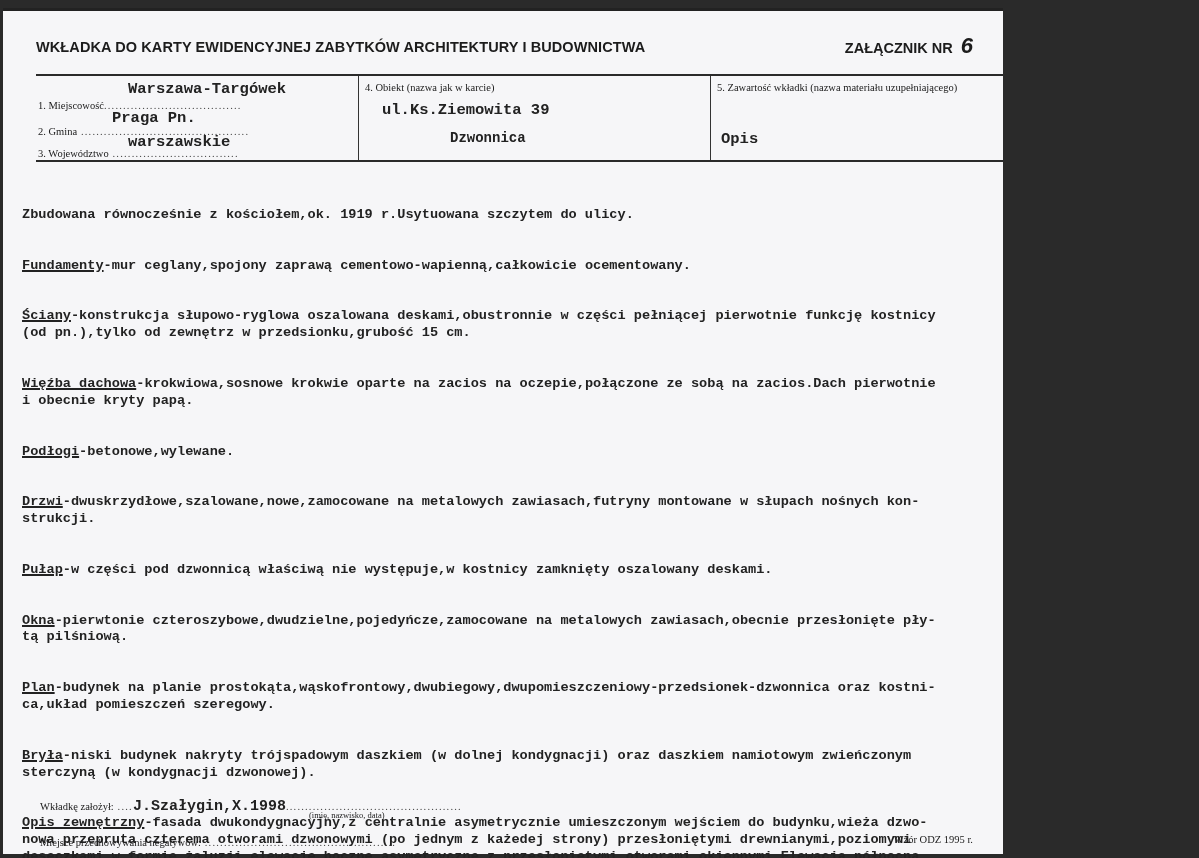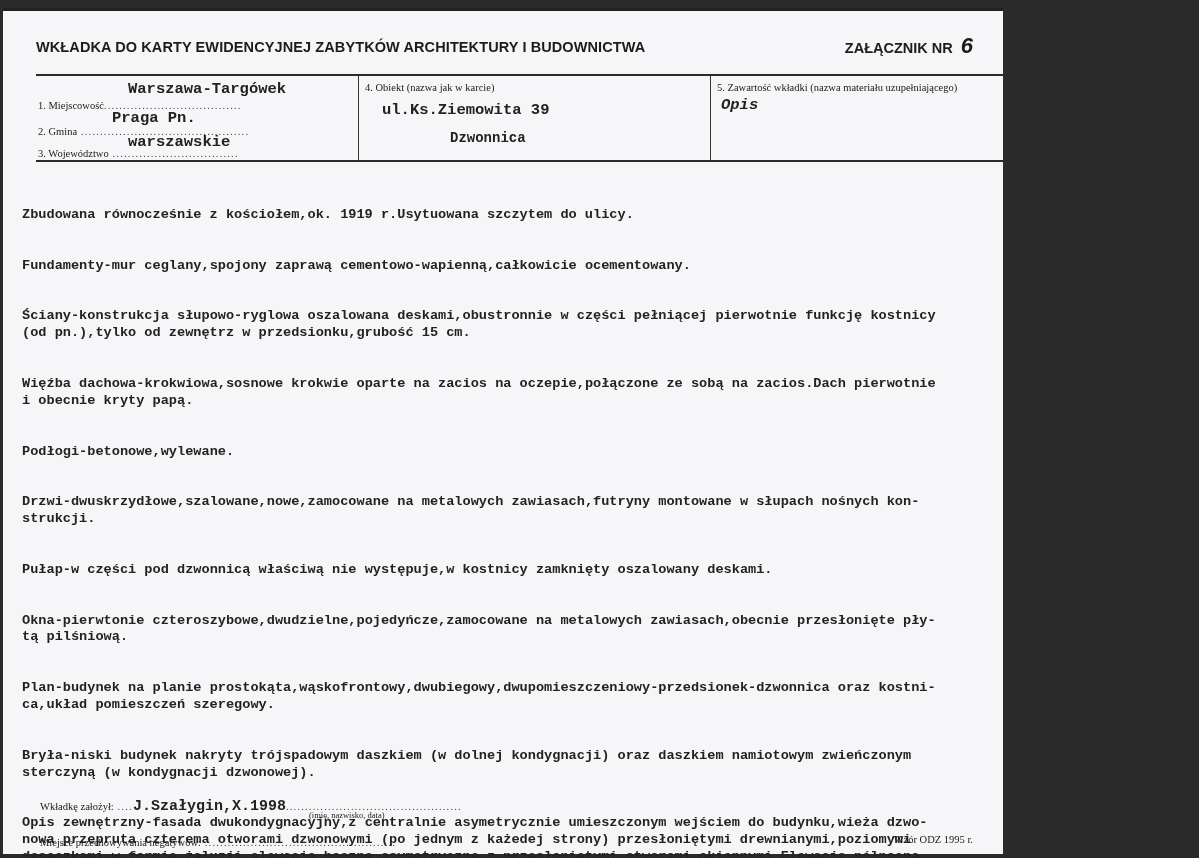--- a/index.html
+++ b/index.html
@@ -39,21 +39,21 @@
     .tw { font-family: "Liberation Mono", monospace; font-weight: bold; font-size: 15px; color: #222; }
     .fval { position: absolute; font-family: "Liberation Mono", monospace; font-weight: bold; font-size: 15.5px; color: #222; }
     .small-label { position: absolute; left: 6px; top: 6px; font-size: 10.5px; }
     .body-text {
       position: absolute; left: 19px; top: 162px; width: 1170px;
       font-family: "Liberation Mono", monospace; font-weight: bold;
       font-size: 13.6px; line-height: 16.9px; color: #222;
       white-space: pre;
     }
     .body-text .p { display: block; }
-    .u { text-decoration-thickness: 1.5px; }
+    .u { text-decoration: underline; text-decoration-thickness: 1.5px; }
     .footer-line { position: absolute; font-size: 10.5px; white-space: nowrap; }
     .footer-line .dots { letter-spacing: 1.2px; color: #444; }
     .caption { position: absolute; left: 306px; top: 799px; font-size: 8.5px; text-align: center; }
     .author { position: absolute; left: 256px; top: 808px; font-family: "Liberation Mono", monospace; font-weight: normal; font-size: 15px; margin-top: 48px; }
     .pattern { position: absolute; right: 30px; top: 823px; font-size: 10.5px; }
   </style>
 </head>
 <body>
 
 <div class="sheet">
@@ -76,21 +76,21 @@
     </div>
 
     <div class="col2">
       <div class="small-label">4. Obiekt (nazwa jak w karcie)</div>
       <div class="fval" style="left:23px;top:25px;">ul.Ks.Ziemowita 39</div>
       <div class="fval" style="left:91px;top:54px;font-size:14px;">Dzwonnica</div>
     </div>
 
     <div class="col3">
       <div class="small-label">5. Zawartość wkładki (nazwa materiału uzupełniającego)</div>
-      <div class="fval" style="left:10px;top:20px;font-style:italic;">Opis</div>
+      <div class="fval" style="left:10px;top:54px;">Opis</div>
     </div>
   </div>
 
   <div class="body-text">
     <span class="p">Zbudowana równocześnie z kościołem,ok. 1919 r.Usytuowana szczytem do ulicy.</span>
     <span class="p"><span class="u">Fundamenty</span><span>-mur ceglany,spojony zaprawą cementowo-wapienną,całkowicie ocementowany.</span></span>
     <span class="p"><span class="u">Ściany</span><span>-konstrukcja słupowo-ryglowa oszalowana deskami,obustronnie w części pełniącej pierwotnie funkcję kostnicy
 (od pn.),tylko od zewnętrz w przedsionku,grubość 15 cm.</span></span>
     <span class="p"><span class="u">Więźba dachowa</span><span>-krokwiowa,sosnowe krokwie oparte na zacios na oczepie,połączone ze sobą na zacios.Dach pierwotnie
 i obecnie kryty papą.</span></span>

